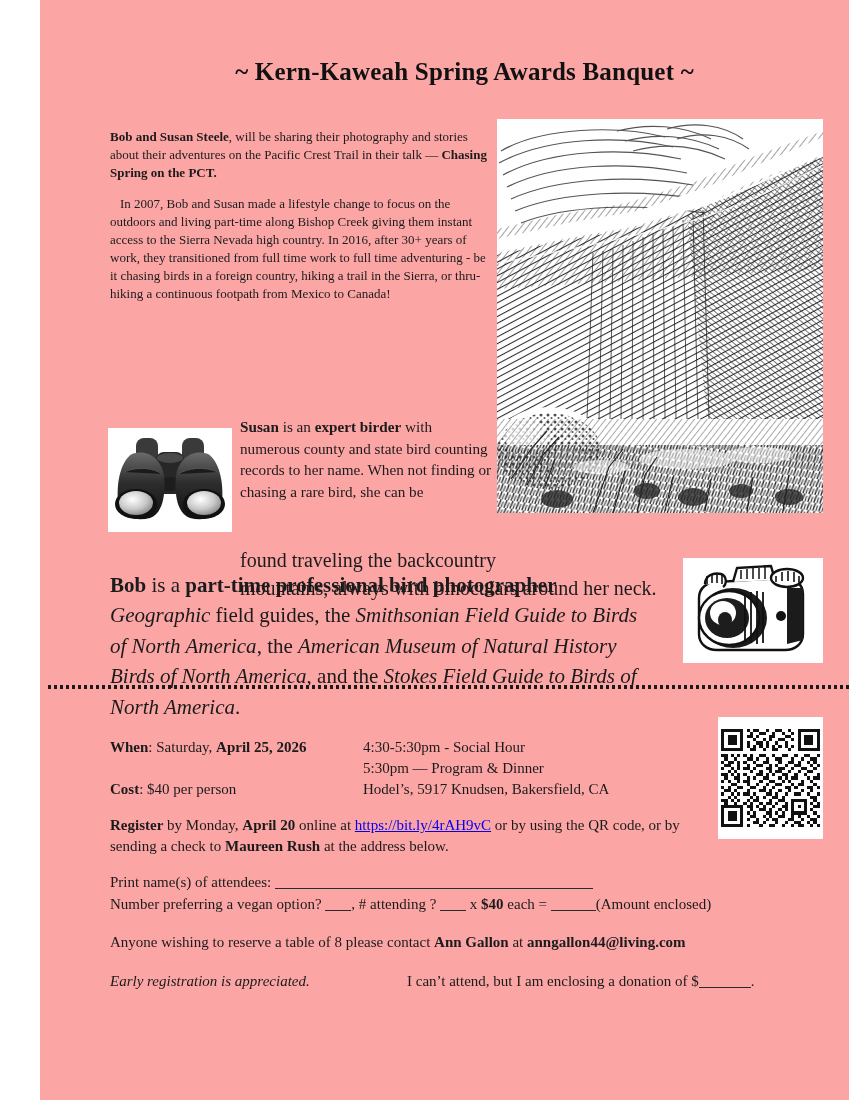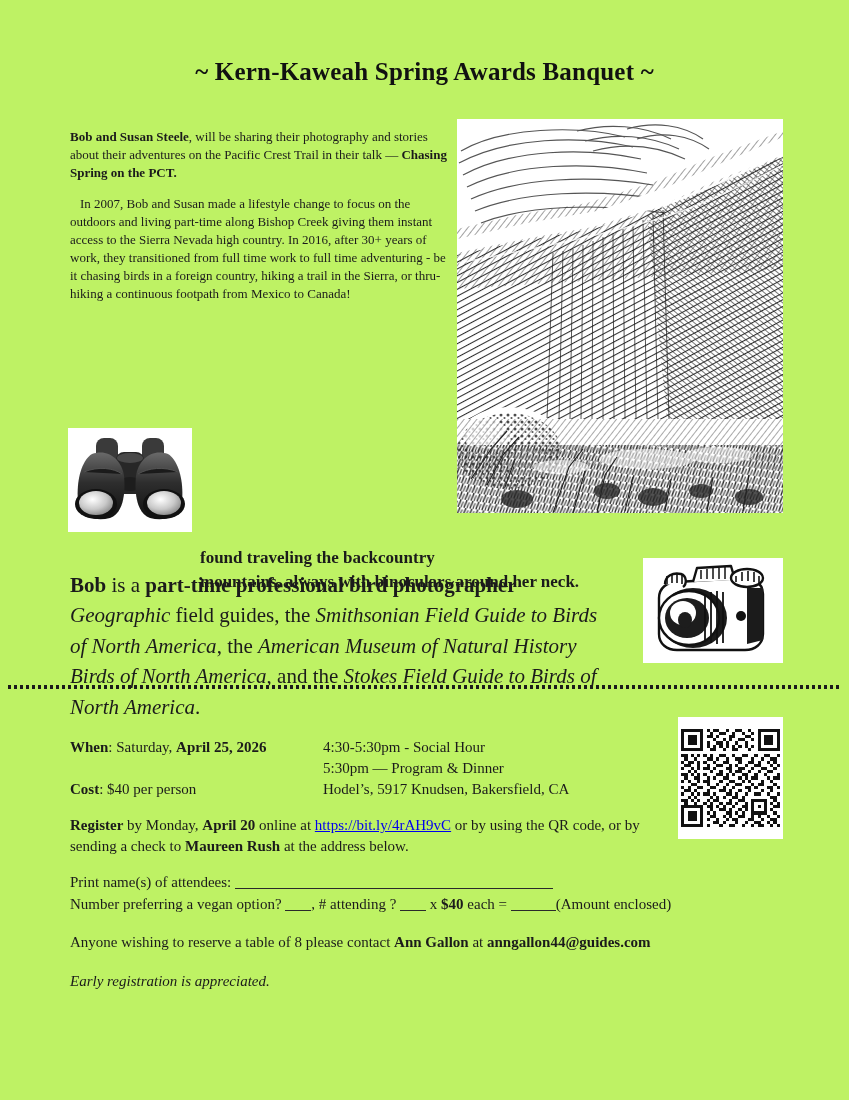--- a/index.html
+++ b/index.html
@@ -13,21 +13,22 @@
     height: 1100px;
     position: relative;
     font-family: "Liberation Serif", "DejaVu Serif", serif;
     color: #1b1b1b;
     overflow: hidden;
   }
 
   .page {
     position: absolute;
     inset: 0;
-    background: #bef264;
+    background: #fca5a5;
+    margin-left: 40px;
   }
 
   
   .title {
     position: absolute;
     top: 58px;
     left: 0;
     width: 849px;
     text-align: center;
     font-size: 25px;
@@ -83,23 +84,22 @@
     width: 255px;
     font-size: 15.2px;
     line-height: 1.42;
   }
   .susan-col .lead { text-indent: 12px; }
   .susan-tail {
     position: absolute;
     top: 546px;
     left: 200px;
     width: 420px;
-    font-size: 17px;
+    font-size: 20px;
     line-height: 1.42;
-    font-weight: bold;
   }
 
   
   .bob-col {
     position: absolute;
     top: 570px;
     left: 70px;
     width: 545px;
     font-size: 21px;
     line-height: 1.45;
@@ -340,20 +340,23 @@
       <ellipse cx="96" cy="76" rx="21" ry="15" fill="#111"></ellipse>
       <ellipse cx="96" cy="75" rx="17" ry="12" fill="url(#lensG)"></ellipse>
 
       <g stroke="#5a5a5a" stroke-width="1" opacity="0.6">
         <path d="M16 44 C 30 38, 46 40, 54 46"></path>
         <path d="M70 46 C 80 40, 96 38, 110 44"></path>
       </g>
     </svg>
   </div>
 
+  <div class="susan-col">
+    <span class="lead"><b>Susan</b><span> is an </span><b>expert birder</b><span> with numerous county and state bird counting records to her name. When not finding or chasing a rare bird, she can be</span></span>
+  </div>
   <div class="susan-tail">
     <span>found traveling the backcountry</span>
     <br>
     <span>mountains, always with binoculars around her neck.</span>
   </div>
 
   <div class="bob-col">
     <span class="lead"><b>Bob</b><span> is a </span><b>part-time professional bird photographer</b><span> </span><i>Geographic</i><span> field guides, the </span><i>Smithsonian Field Guide to Birds of North America</i><span>, the </span><i>American Museum of Natural History Birds of North America</i><span>, and the </span><i>Stokes Field Guide to Birds of North America</i><span>.</span></span>
   </div>
 
@@ -428,25 +431,26 @@
       <div class="when-right3">Hodel’s, 5917 Knudsen, Bakersfield, CA</div>
     </div>
 
     <div class="register-line"><b>Register</b><span> by Monday, </span><b>April 20</b><span> online at  </span><a class="url" href="#">https://bit.ly/4rAH9vC</a><span> or by using the QR code, or by sending a check to </span><b>Maureen Rush</b><span> at the address below.</span></div>
 
     <div class="form-lines">
       <div class="row"><span>Print name(s) of attendees:</span> <span class="blank blank-xl"></span></div>
       <div class="row"><span>Number preferring a vegan option?</span> <span class="blank blank-sm"></span><span>, # attending ?</span> <span class="blank blank-sm"></span><span> x </span><b>$40</b><span> each = </span><span class="blank blank-md"></span><span>(Amount enclosed)</span></div>
     </div>
 
-    <div class="table-line"><span>Anyone wishing to reserve a table of 8 please contact </span><b>Ann Gallon</b><span> at </span><b>anngallon44@guides.com</b></div>
+    <div class="table-line"><span>Anyone wishing to reserve a table of 8 please contact </span><b>Ann Gallon</b><span> at </span><b>anngallon44@living.com</b></div>
 
 
     <div class="early-line">
       <span class="early-left">Early registration is appreciated.</span>
+      <span class="early-right"><span>I can’t attend, but I am enclosing a donation of $</span><span class="blank blank-dn"></span><span>.</span></span>
     </div>
 
   </div>
 
   <div class="qr-wrap">
     <svg viewBox="0 0 33 33" xmlns="http://www.w3.org/2000/svg" shape-rendering="crispEdges">
       <rect width="33" height="33" fill="#ffffff"></rect>
       <g fill="#111111">
 
         <rect x="1" y="1" width="7" height="1"></rect>

